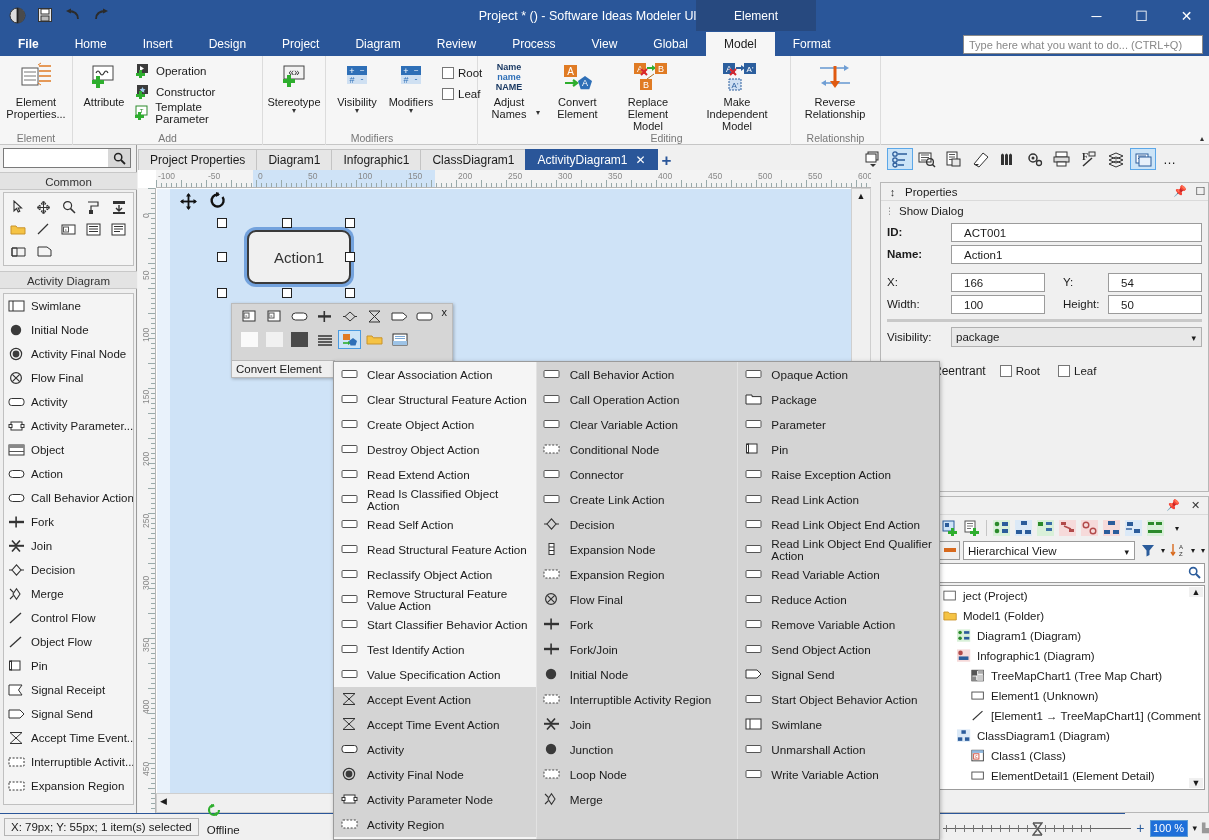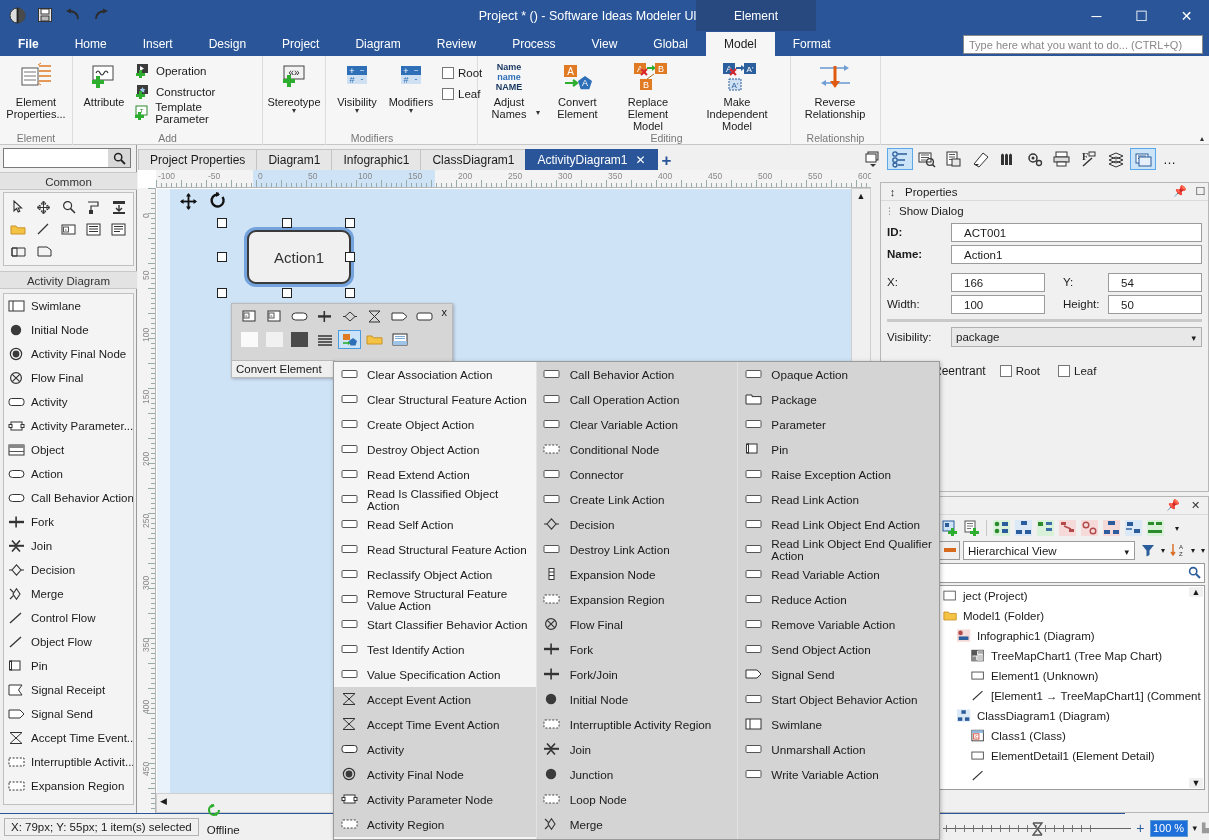--- a/index.html
+++ b/index.html
@@ -1556,28 +1556,20 @@
             <svg width="17" height="15" viewBox="0 0 17 15">
               <path d="M8.5 1.8 L13 7 L8.5 12.2 L4 7z" fill="none" stroke="#333" stroke-width="1.1"></path>
               <path d="M1 7 h3 M13 7 h3" stroke="#333" stroke-width="1.1"></path>
             </svg>
           </span>
           <span class="mlbl">Decision</span>
         </div>
         <div class="mi">
           <span class="mic">
             <svg width="17" height="15" viewBox="0 0 17 15">
-              <rect x="1" y="3.5" width="15" height="7" rx="1" fill="#fff" stroke="#555"></rect>
-            </svg>
-          </span>
-          <span class="mlbl">Destroy Link Action</span>
-        </div>
-        <div class="mi">
-          <span class="mic">
-            <svg width="17" height="15" viewBox="0 0 17 15">
               <rect x="6" y="1.5" width="5" height="11" fill="#fff" stroke="#333"></rect>
               <line x1="6" y1="5" x2="11" y2="5" stroke="#333"></line>
               <line x1="6" y1="8.5" x2="11" y2="8.5" stroke="#333"></line>
             </svg>
           </span>
           <span class="mlbl">Expansion Node</span>
         </div>
         <div class="mi">
           <span class="mic">
             <svg width="17" height="15" viewBox="0 0 17 15">
@@ -1997,20 +1989,32 @@
           </span>
           <span>ject (Project)</span>
         </div>
         <div class="tr" style="padding-left: 2px;">
           <span class="tic">
             <svg width="15" height="14" viewBox="0 0 17 15">
               <path d="M1 3 h5 l1.3 1.6 H15 V12 H1z" fill="#f5c344" stroke="#c9932a"></path>
             </svg>
           </span>
           <span>Model1 (Folder)</span>
+        </div>
+        <div class="tr" style="padding-left: 16px;">
+          <span class="tic">
+            <svg width="15" height="14" viewBox="0 0 17 15">
+              <rect x="0" y="0" width="15" height="14" fill="#d9f0d9"></rect>
+              <circle cx="3.5" cy="3.5" r="2" fill="#2b8a2b"></circle>
+              <rect x="8" y="2" width="6" height="3" fill="#2b5c9b"></rect>
+              <circle cx="3.5" cy="10" r="2" fill="#2b8a2b"></circle>
+              <rect x="8" y="8.5" width="6" height="3" fill="#2b5c9b"></rect>
+            </svg>
+          </span>
+          <span>Diagram1 (Diagram)</span>
         </div>
         <div class="tr" style="padding-left: 16px;">
           <span class="tic">
             <svg width="15" height="14" viewBox="0 0 17 15">
               <rect x="0" y="0" width="15" height="14" fill="#f6dada"></rect>
               <circle cx="4" cy="4" r="2.6" fill="#b24a4a"></circle>
               <rect x="2" y="8" width="11" height="4" fill="#2b5c9b"></rect>
             </svg>
           </span>
           <span>Infographic1 (Diagram)</span>

